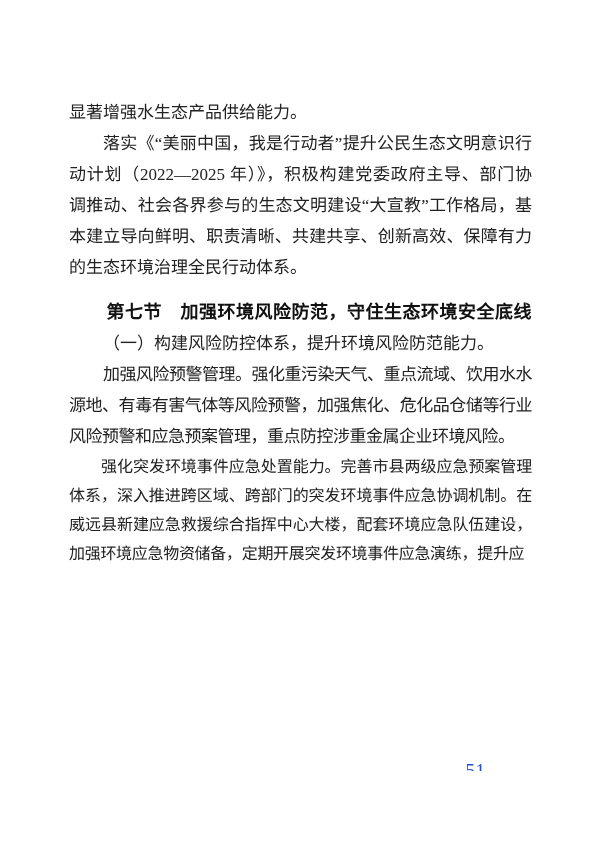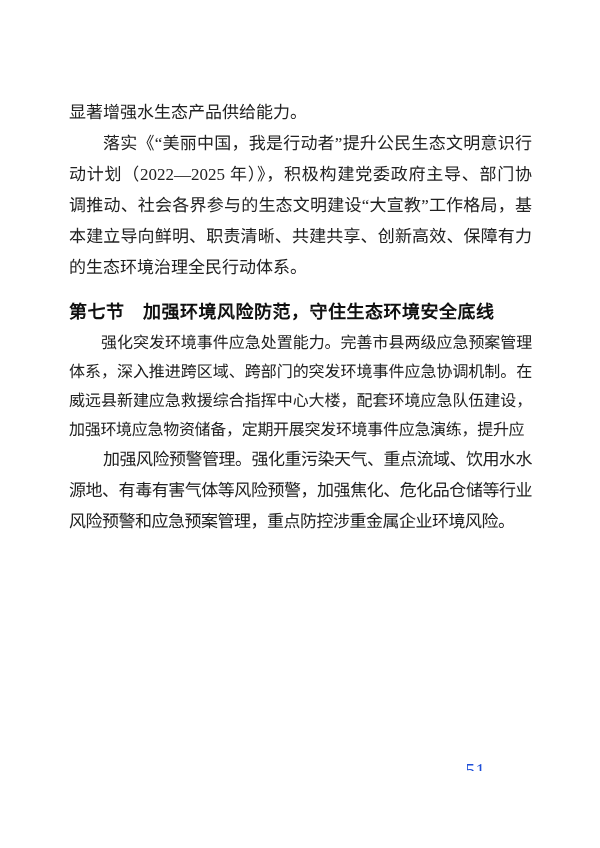--- a/index.html
+++ b/index.html
@@ -34,21 +34,21 @@
   }
   .no-indent {
     text-indent: 0;
   }
   .section-heading {
     margin: 14px 0 0 0;
     font-family: "Liberation Sans", "DejaVu Sans", sans-serif;
     font-weight: 700;
     font-size: 18px;
     line-height: 31px;
-    text-align: left;
+    text-align: right;
     letter-spacing: 0.5px;
     color: #111111;
   }
   .subsection-heading {
     margin: 0;
     font-size: 17px;
     line-height: 31px;
     text-indent: 2em;
     text-align: justify;
     color: #212121;
@@ -72,17 +72,18 @@
   }
 </style>
 </head>
 <body>
 
 <div class="page">
   <main class="content">
     <p class="body-text no-indent">显著增强水生态产品供给能力。</p>
     <p class="body-text">落实《“美丽中国，我是行动者”提升公民生态文明意识行动计划（2022—2025 年）》，积极构建党委政府主导、部门协调推动、社会各界参与的生态文明建设“大宣教”工作格局，基本建立导向鲜明、职责清晰、共建共享、创新高效、保障有力的生态环境治理全民行动体系。</p>
     <h2 class="section-heading">第七节　加强环境风险防范，守住生态环境安全底线</h2>
+    <p class="subsection-heading">（一）构建风险防控体系，提升环境风险防范能力。</p>
+    <p class="body-text tight">加强风险预警管理。强化重污染天气、重点流域、饮用水水源地、有毒有害气体等风险预警，加强焦化、危化品仓储等行业风险预警和应急预案管理，重点防控涉重金属企业环境风险。</p>
     <p class="body-text condensed">强化突发环境事件应急处置能力。完善市县两级应急预案管理体系，深入推进跨区域、跨部门的突发环境事件应急协调机制。在威远县新建应急救援综合指挥中心大楼，配套环境应急队伍建设，加强环境应急物资储备，定期开展突发环境事件应急演练，提升应</p>
-    <p class="body-text tight">加强风险预警管理。强化重污染天气、重点流域、饮用水水源地、有毒有害气体等风险预警，加强焦化、危化品仓储等行业风险预警和应急预案管理，重点防控涉重金属企业环境风险。</p>
   </main>
   <span class="page-number">—51—</span>
 </div>
 
 </body></html>

